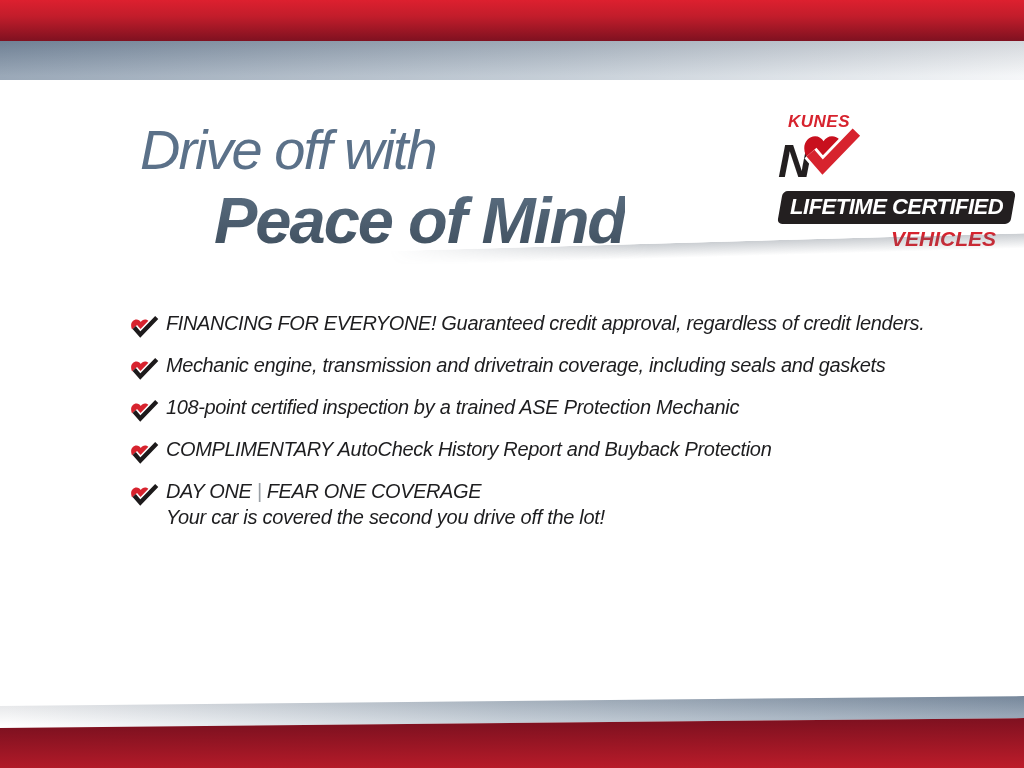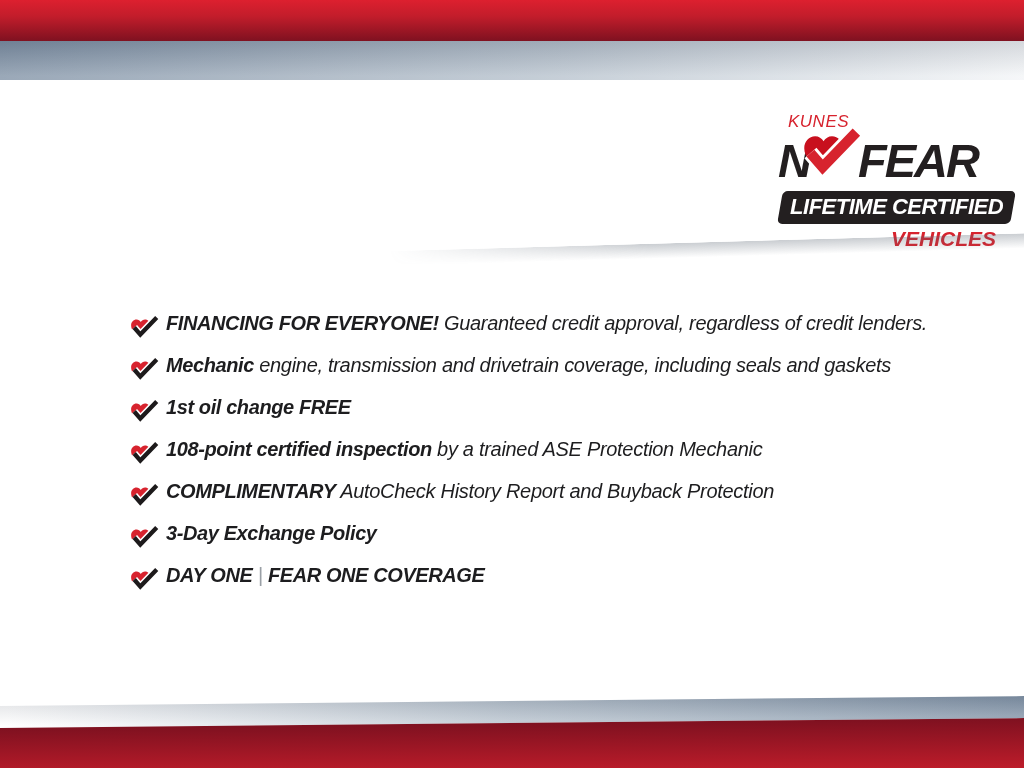--- a/index.html
+++ b/index.html
@@ -50,21 +50,21 @@
   .heading .h2{
     font-style:italic;font-weight:700;font-size:65px;line-height:1;
     letter-spacing:-2px;margin:10px 0 0 74px;color:var(--heading-dark);
     background:linear-gradient(to bottom,#5b6e81 0%,#3f4f5e 100%);
     -webkit-background-clip:text;background-clip:text;-webkit-text-fill-color:transparent;
   }
   
   .logo{position:absolute;left:778px;top:112px;width:234px;}
   .logo-brand{
     margin-left:10px;color:var(--logo-red);
-    font-style:italic;font-weight:400;font-size:17px;letter-spacing:0.5px;
+    font-style:italic;font-weight:700;font-size:17px;letter-spacing:0.5px;
   }
   .logo-main{
     display:flex;align-items:center;margin-top:1px;
     font-style:italic;font-weight:800;font-size:47px;line-height:1;
     letter-spacing:-2px;color:var(--logo-black);
   }
   .logo-main .heartcheck{margin:-6px -4px 0 -8px;position:relative;z-index:2;}
   .logo-bar{
     display:inline-block;background:var(--logo-black);border-radius:5px;
     transform:skewX(-10deg);padding:3px 10px 4px 10px;margin:3px 0 0 2px;
@@ -78,45 +78,48 @@
     font-style:italic;font-weight:800;font-size:21px;letter-spacing:0px;
   }
   
   .benefits{position:absolute;left:130px;top:312px;width:800px;list-style:none;margin:0;padding:0;}
   .benefit{display:flex;align-items:flex-start;margin-bottom:9px;}
   .benefit .bullet{flex:0 0 36px;padding-top:3px;}
   .benefit-text{
     font-style:italic;font-size:20px;line-height:1.15;color:var(--text);
     letter-spacing:-0.3px;font-weight:400;
   }
-  .benefit-text .seg.bold{font-weight:700;letter-spacing:-0.4px;}
+  .benefit-text .seg.bold{font-weight:400;letter-spacing:-0.4px;}
   .benefit-text .seg.pipe{color:var(--pipe-gray);font-weight:400;}
   .benefit-text .subline{margin-top:3px;font-weight:400;}
 </style>
 </head>
 <body>
 
 <div class="page">
 
   <div class="top-red"></div>
   <div class="top-stripe"></div>
 
+  <div class="heading">
+    <div class="h1">Drive off with</div>
+    <div class="h2">Peace of Mind</div>
+  </div>
 
   <div class="logo">
     <div class="logo-brand">KUNES</div>
     <div class="logo-main">
       <span>N</span>
       <span class="heartcheck">
         <svg width="60" height="54" viewBox="0 0 32 27" aria-hidden="true">
           <path d="M11 23.5 C5 19 1.2 15.2 1.2 10.4 C1.2 6.7 3.8 4 7 4 C8.9 4 10.6 5.1 11.5 6.7 C12.4 5.1 14.1 4 16 4 C19.2 4 21.8 6.7 21.8 10.4 C21.8 15.2 18 19 11 23.5 Z" fill="#c8101e"></path>
           <path d="M4.5 13 L11 20.5 L29 1.8" fill="none" stroke="#ffffff" stroke-width="8.5"></path>
           <path d="M4.5 13 L11 20.5 L29 1.8" fill="none" stroke="#d7232e" stroke-width="5.5"></path>
         </svg>
       </span>
-      <span>FEAR</span>
     </div>
     <div class="logo-bar">
       <span>LIFETIME CERTIFIED</span>
     </div>
     <div class="logo-vehicles">VEHICLES</div>
   </div>
 
   <div class="diag-shadow"></div>
 
   <ul class="benefits">
@@ -141,61 +144,41 @@
 <span class="benefit-text"><span class="seg bold">Mechanic</span><span class="seg"> engine, transmission and drivetrain coverage, including seals and gaskets</span></span>
       </li>
       <li class="benefit">
   <span class="bullet">
     <svg width="30" height="26" viewBox="0 0 32 26" aria-hidden="true">
       <path d="M11 23 C5 18.6 1.2 14.9 1.2 10.2 C1.2 6.6 3.8 4 7 4 C8.9 4 10.6 5 11.5 6.6 C12.4 5 14.1 4 16 4 C19.2 4 21.8 6.6 21.8 10.2 C21.8 14.9 18 18.6 11 23 Z" fill="#d7232e"></path>
       <path d="M4.5 12.5 L11 20 L28.5 1.8" fill="none" stroke="#ffffff" stroke-width="8"></path>
       <path d="M4.5 12.5 L11 20 L28.5 1.8" fill="none" stroke="#1d1a1b" stroke-width="4.6"></path>
     </svg>
   </span>
-<span class="benefit-text"><span class="seg bold">1st oil change FREE</span></span>
-      </li>
-      <li class="benefit">
-  <span class="bullet">
-    <svg width="30" height="26" viewBox="0 0 32 26" aria-hidden="true">
-      <path d="M11 23 C5 18.6 1.2 14.9 1.2 10.2 C1.2 6.6 3.8 4 7 4 C8.9 4 10.6 5 11.5 6.6 C12.4 5 14.1 4 16 4 C19.2 4 21.8 6.6 21.8 10.2 C21.8 14.9 18 18.6 11 23 Z" fill="#d7232e"></path>
-      <path d="M4.5 12.5 L11 20 L28.5 1.8" fill="none" stroke="#ffffff" stroke-width="8"></path>
-      <path d="M4.5 12.5 L11 20 L28.5 1.8" fill="none" stroke="#1d1a1b" stroke-width="4.6"></path>
-    </svg>
-  </span>
 <span class="benefit-text"><span class="seg bold">108-point certified inspection</span><span class="seg"> by a trained ASE Protection Mechanic</span></span>
       </li>
       <li class="benefit">
   <span class="bullet">
     <svg width="30" height="26" viewBox="0 0 32 26" aria-hidden="true">
       <path d="M11 23 C5 18.6 1.2 14.9 1.2 10.2 C1.2 6.6 3.8 4 7 4 C8.9 4 10.6 5 11.5 6.6 C12.4 5 14.1 4 16 4 C19.2 4 21.8 6.6 21.8 10.2 C21.8 14.9 18 18.6 11 23 Z" fill="#d7232e"></path>
       <path d="M4.5 12.5 L11 20 L28.5 1.8" fill="none" stroke="#ffffff" stroke-width="8"></path>
       <path d="M4.5 12.5 L11 20 L28.5 1.8" fill="none" stroke="#1d1a1b" stroke-width="4.6"></path>
     </svg>
   </span>
 <span class="benefit-text"><span class="seg bold">COMPLIMENTARY</span><span class="seg"> AutoCheck History Report and Buyback Protection</span></span>
       </li>
       <li class="benefit">
   <span class="bullet">
     <svg width="30" height="26" viewBox="0 0 32 26" aria-hidden="true">
       <path d="M11 23 C5 18.6 1.2 14.9 1.2 10.2 C1.2 6.6 3.8 4 7 4 C8.9 4 10.6 5 11.5 6.6 C12.4 5 14.1 4 16 4 C19.2 4 21.8 6.6 21.8 10.2 C21.8 14.9 18 18.6 11 23 Z" fill="#d7232e"></path>
       <path d="M4.5 12.5 L11 20 L28.5 1.8" fill="none" stroke="#ffffff" stroke-width="8"></path>
       <path d="M4.5 12.5 L11 20 L28.5 1.8" fill="none" stroke="#1d1a1b" stroke-width="4.6"></path>
     </svg>
   </span>
-<span class="benefit-text"><span class="seg bold">3-Day Exchange Policy</span></span>
-      </li>
-      <li class="benefit">
-  <span class="bullet">
-    <svg width="30" height="26" viewBox="0 0 32 26" aria-hidden="true">
-      <path d="M11 23 C5 18.6 1.2 14.9 1.2 10.2 C1.2 6.6 3.8 4 7 4 C8.9 4 10.6 5 11.5 6.6 C12.4 5 14.1 4 16 4 C19.2 4 21.8 6.6 21.8 10.2 C21.8 14.9 18 18.6 11 23 Z" fill="#d7232e"></path>
-      <path d="M4.5 12.5 L11 20 L28.5 1.8" fill="none" stroke="#ffffff" stroke-width="8"></path>
-      <path d="M4.5 12.5 L11 20 L28.5 1.8" fill="none" stroke="#1d1a1b" stroke-width="4.6"></path>
-    </svg>
-  </span>
-<span class="benefit-text"><span class="seg bold">DAY ONE</span><span class="seg pipe">  |  </span><span class="seg bold">FEAR ONE COVERAGE</span></span>
+<span class="benefit-text"><span class="seg bold">DAY ONE</span><span class="seg pipe">  |  </span><span class="seg bold">FEAR ONE COVERAGE</span><div class="subline">Your car is covered the second you drive off the lot!</div></span>
       </li>
     </ul>
 
   <div class="bottom-band">
     <div class="bottom-stripe"></div>
     <div class="bottom-red"></div>
   </div>
 
 </div>
 

